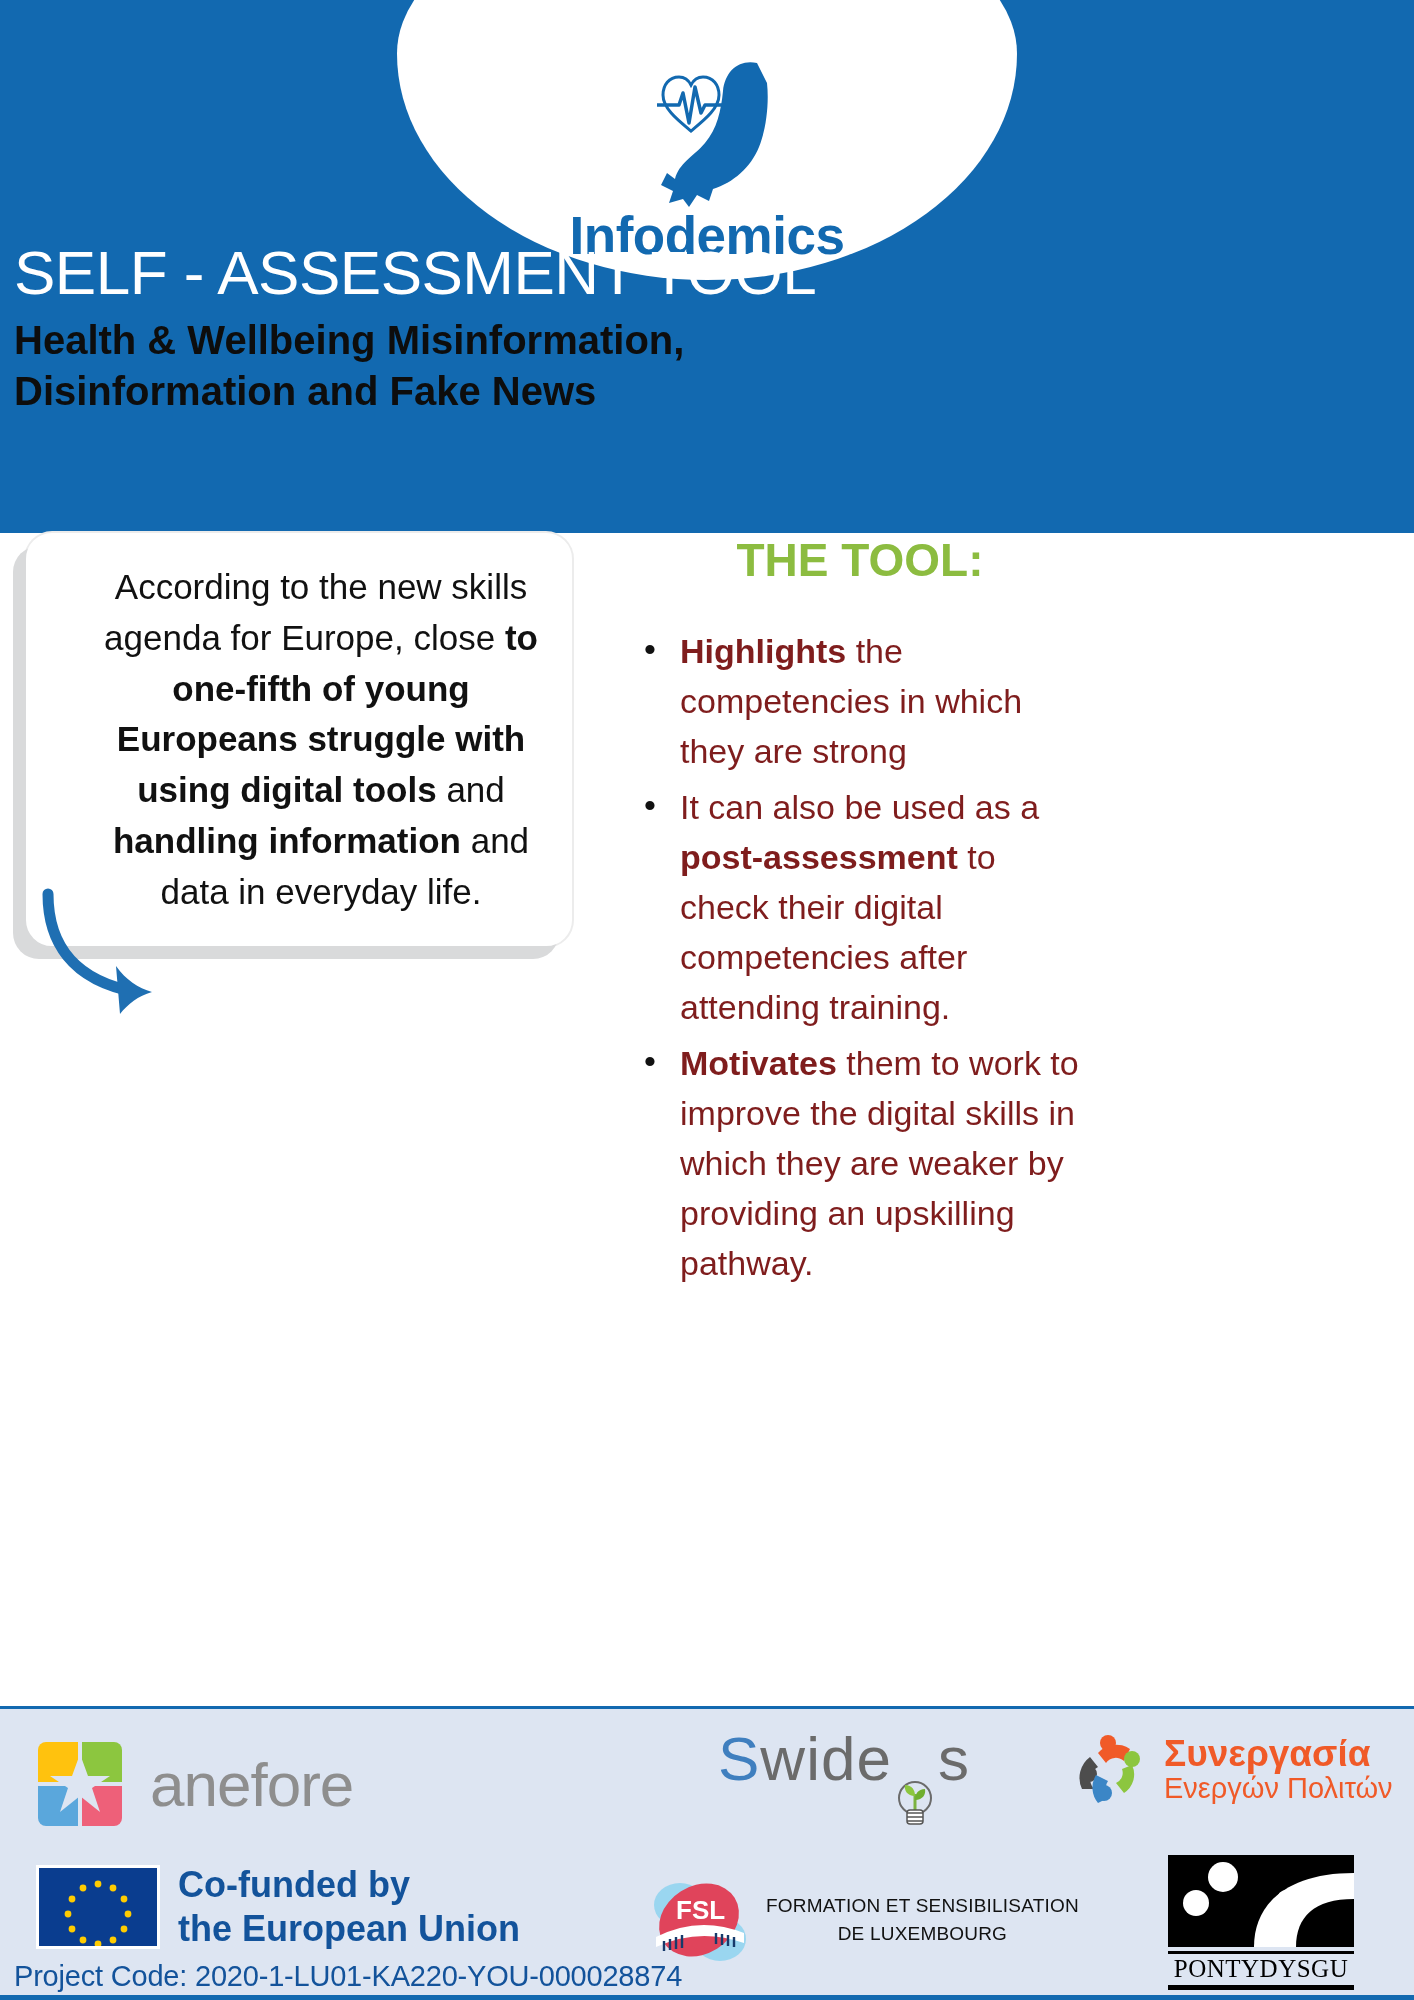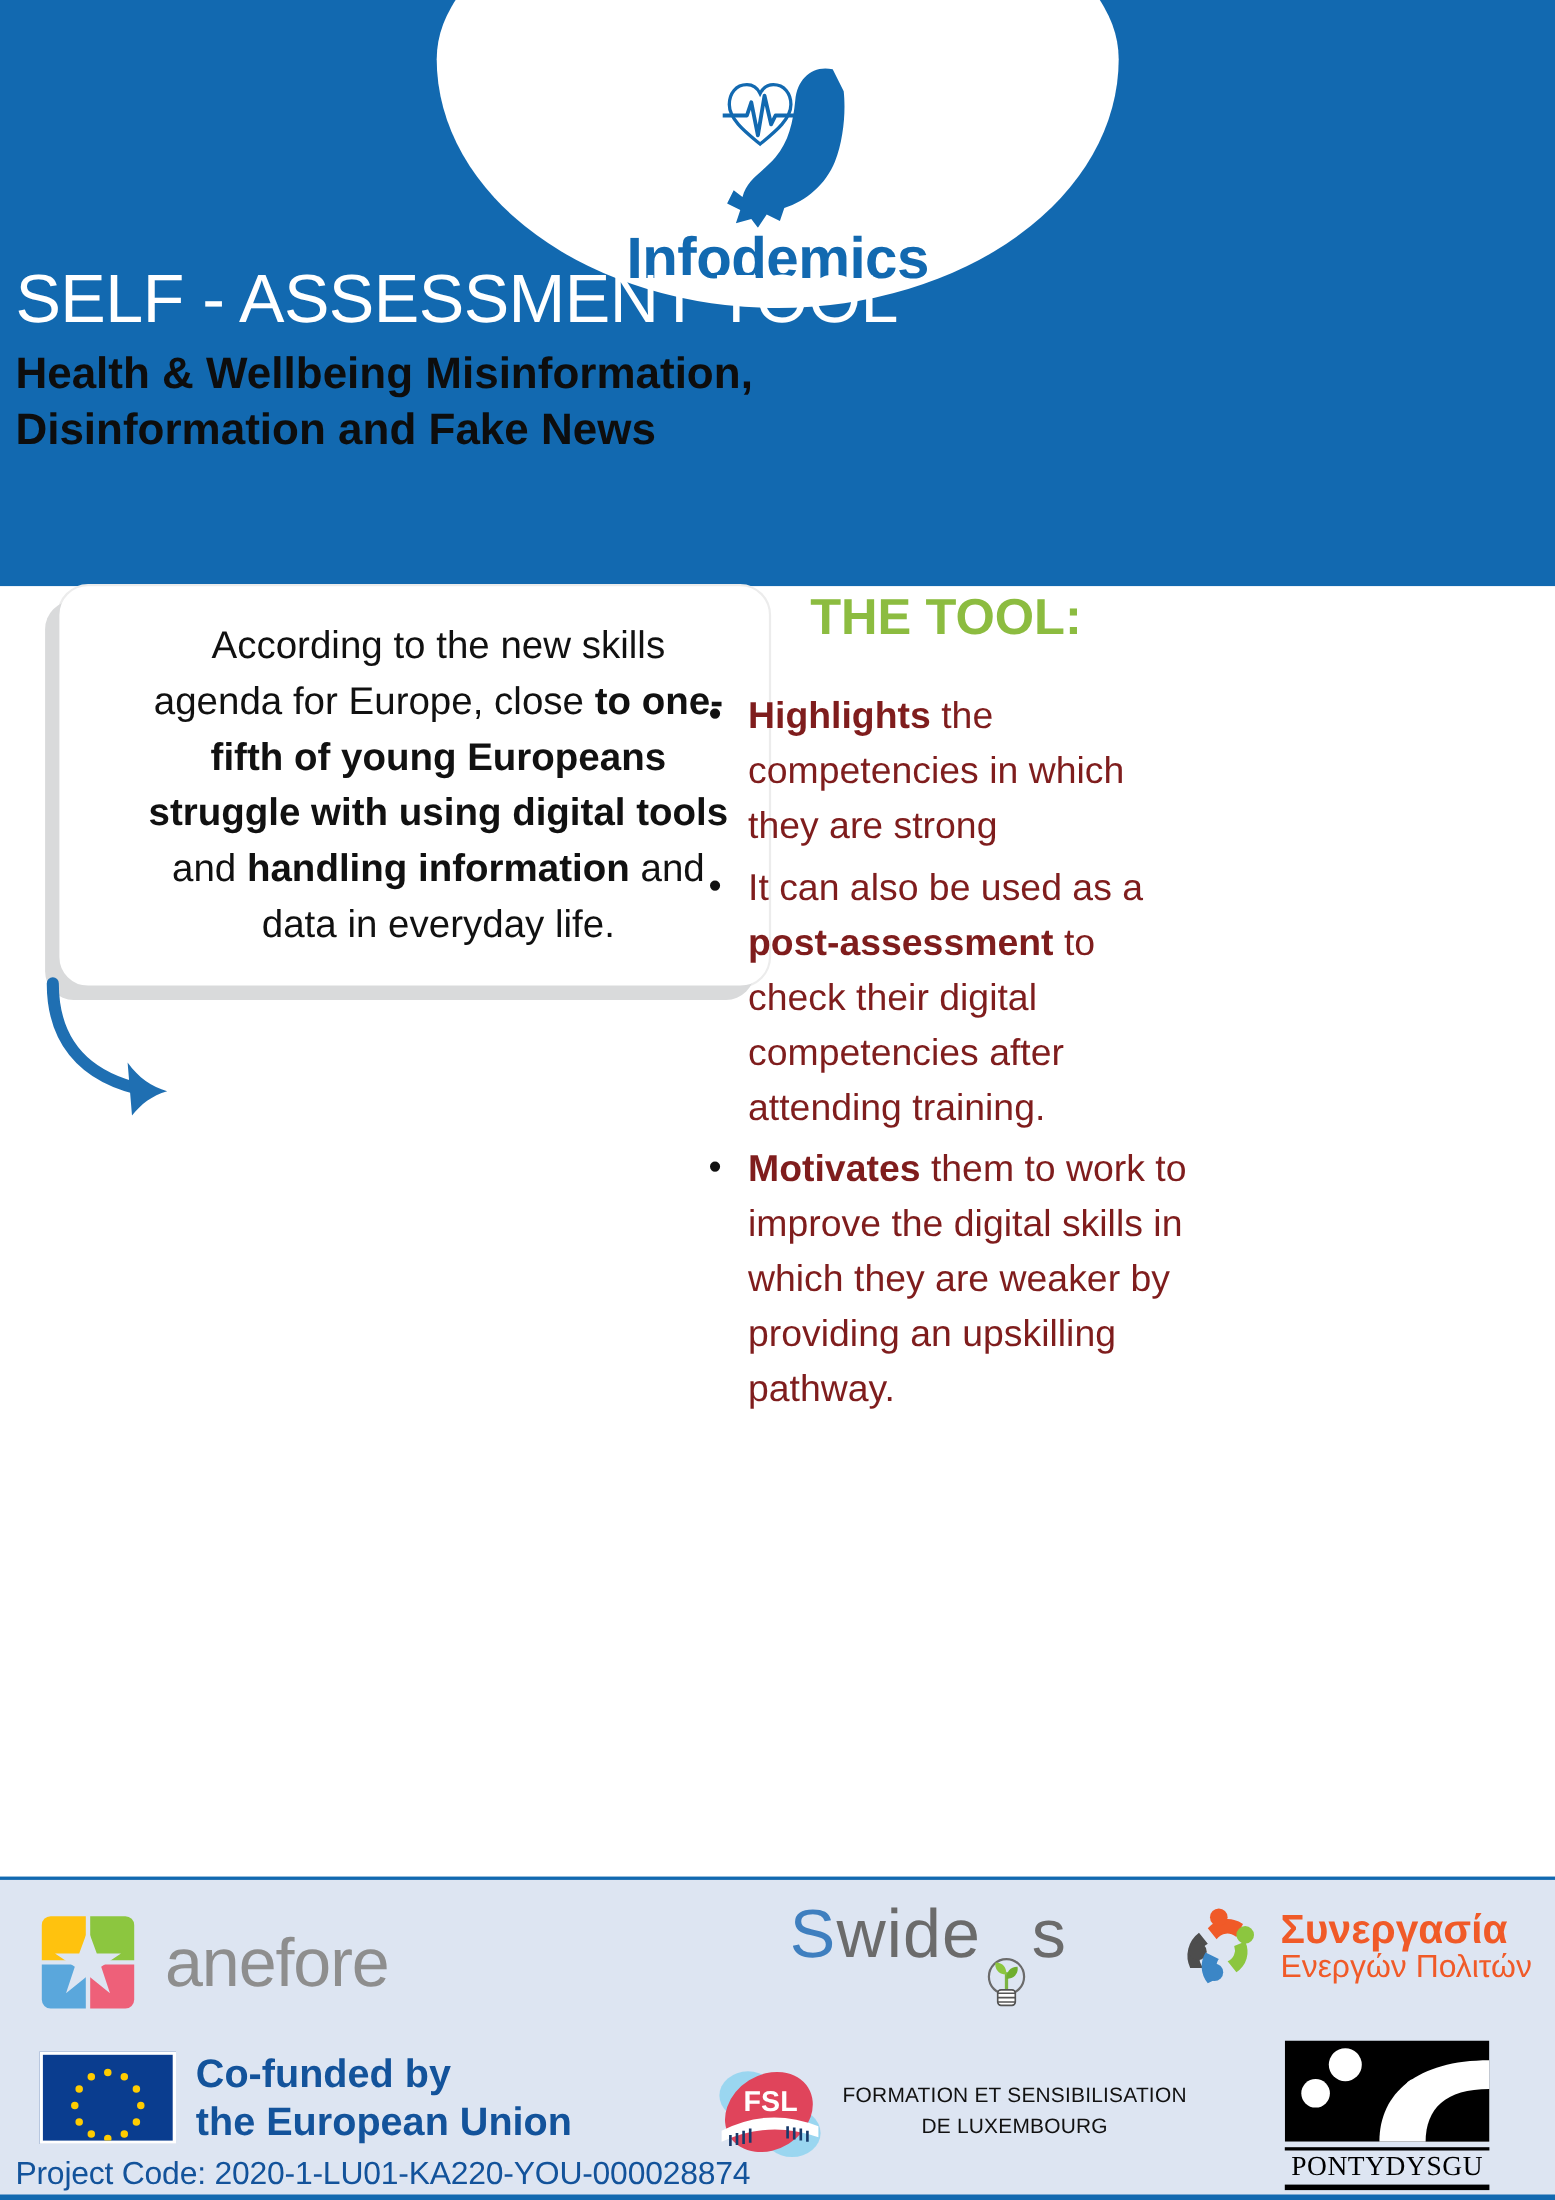--- a/index.html
+++ b/index.html
@@ -62,21 +62,21 @@
     position: absolute;
     background: #ffffff;
     border: 3px solid #ffffff;
     border-radius: 26px;
     box-shadow: -13px 13px 0 0 #d9dadb, 0 0 0 2px #ececec;
   }
   .callout-inner {
     padding: 26px 30px;
     font-size: 35px; line-height: 1.45; color: #111111;
   }
-  #box1 { left: 54px; top: 0px; width: 645px; padding-left: 44px; }
+  #box1 { left: 26px; top: 0px; width: 546px; padding-left: 44px; }
   #box1 .callout-inner { text-align: center; }
   #box2 { left: 48px; top: 472px; width: 550px; }
   #box2 .callout-inner { text-align: left; }
   .callout-inner b { font-weight: 700; }
 
   .arrow-svg {
     position: absolute; left: 40px; top: 355px;
     width: 170px; height: 130px; pointer-events: none;
   }
 

